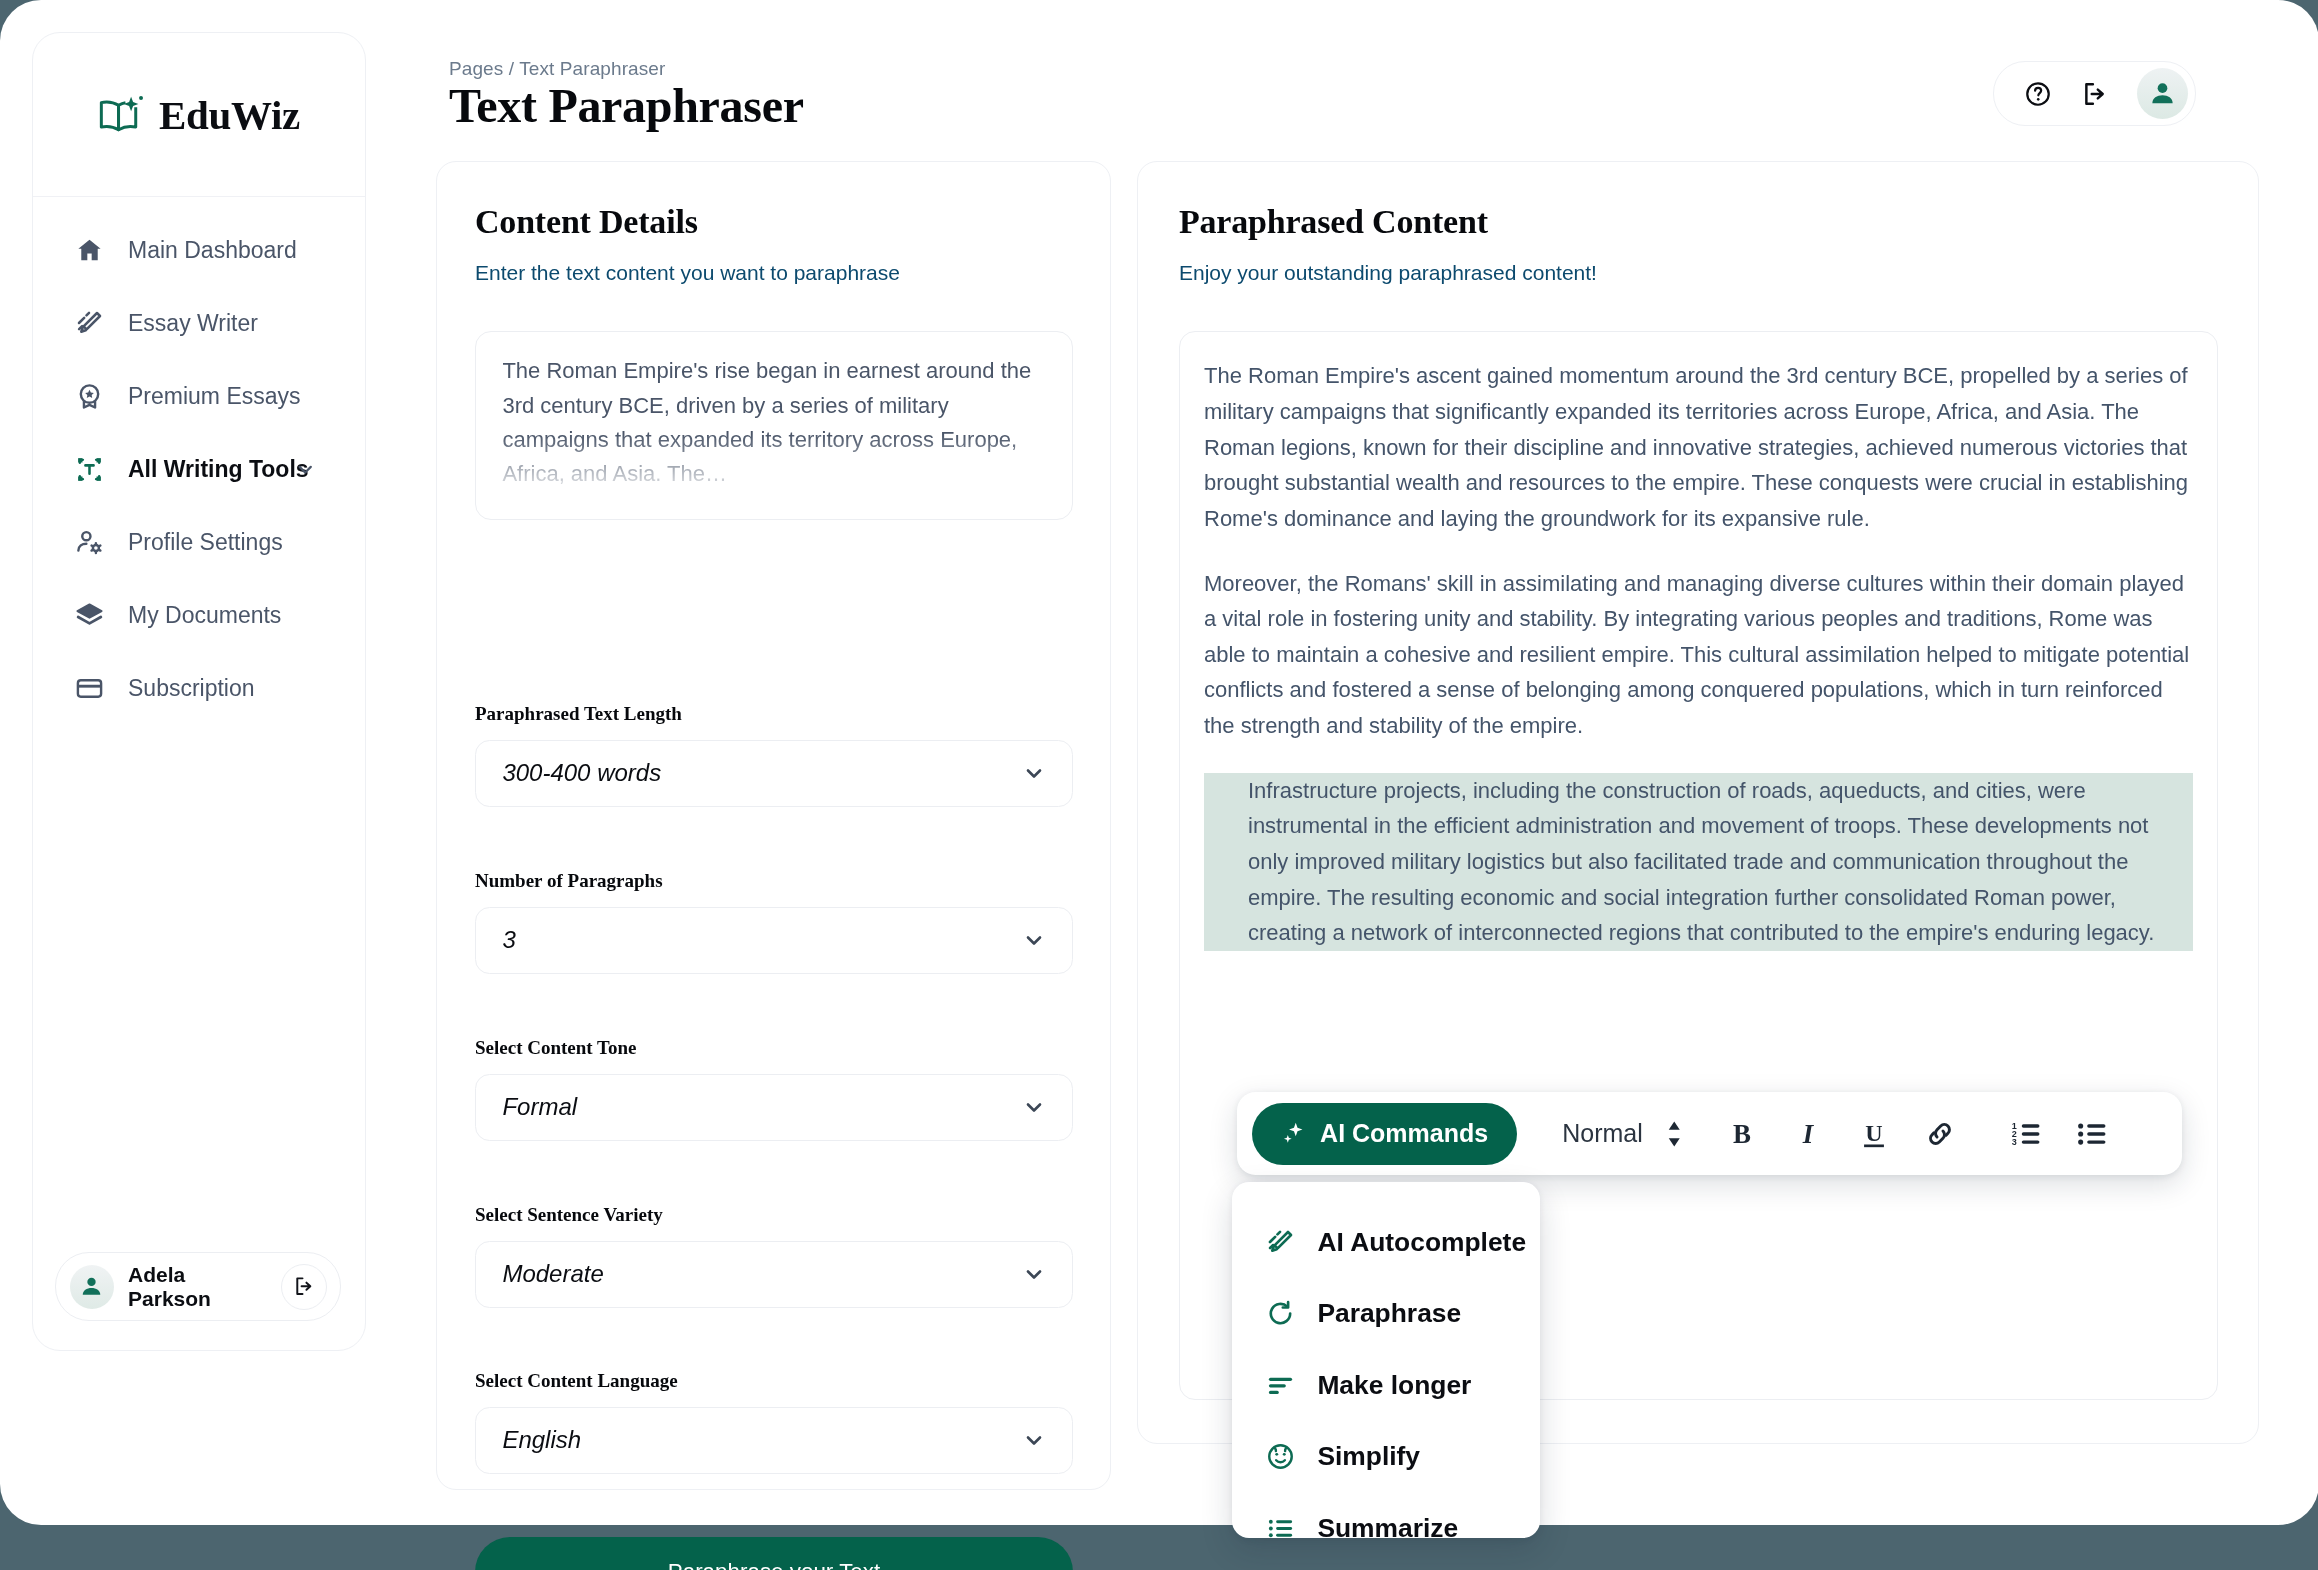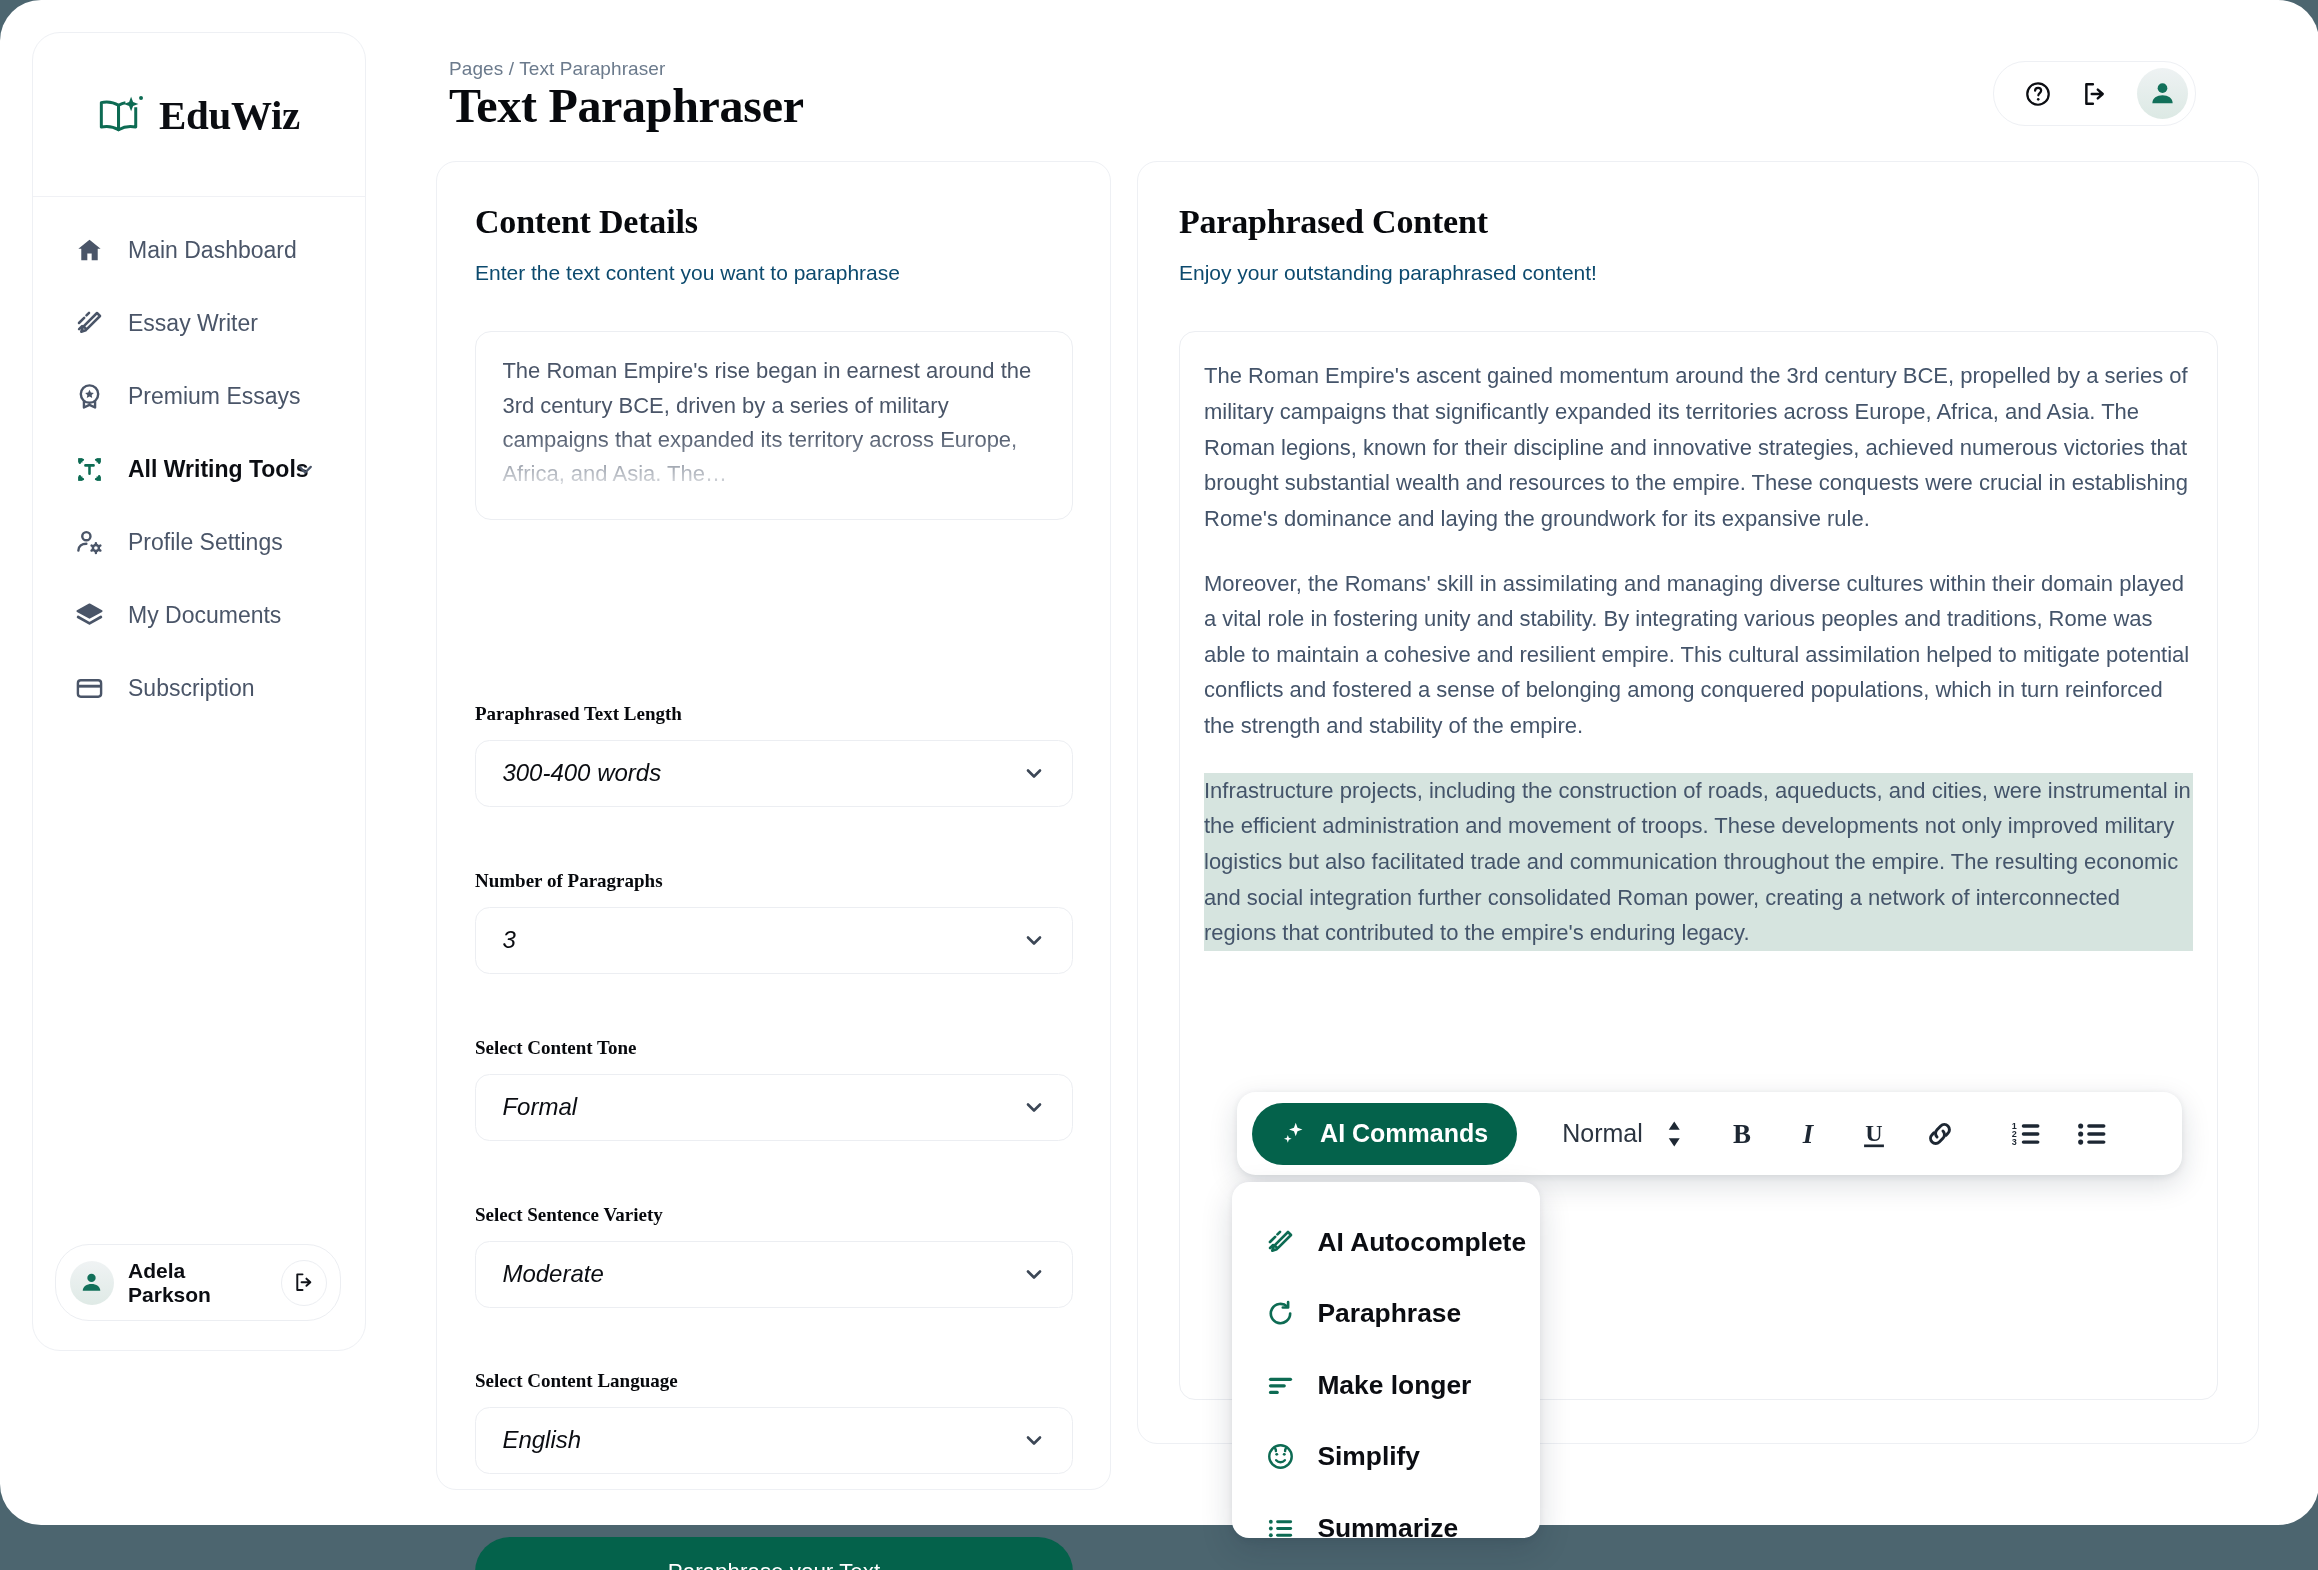--- a/index.html
+++ b/index.html
@@ -87,21 +87,21 @@
     width: 22.4px; height: 22.4px;
     display: flex; align-items: center; justify-content: center;
   }
   .nav-chevron svg { width: 22.4px; height: 22.4px; }
 
   .user-card {
     position: absolute;
     left: 22.4px;
     bottom: 29px;
     width: 286px;
-    height: 77px;
+    height: 69px;
     border: 1.3px solid #eceef2;
     border-radius: 34px;
     display: flex;
     align-items: center;
     padding: 0 13.2px;
     gap: 14.5px;
   }
   .avatar-sm {
     width: 44px; height: 44px;
     border-radius: 50%;
@@ -282,20 +282,21 @@
   .out-p {
     font-size: 22px;
     line-height: 1.62;
     color: #44546a;
     margin-bottom: 29px;
   }
   .out-p.highlight {
     background: #d6e4df;
     margin-bottom: 0;
     box-decoration-break: clone;
+    padding-left: 44px;
     -webkit-box-decoration-break: clone;
   }
 
   
   .editor-toolbar {
     position: absolute;
     left: 1237px;
     top: 1092px;
     width: 945px;
     height: 83px;

